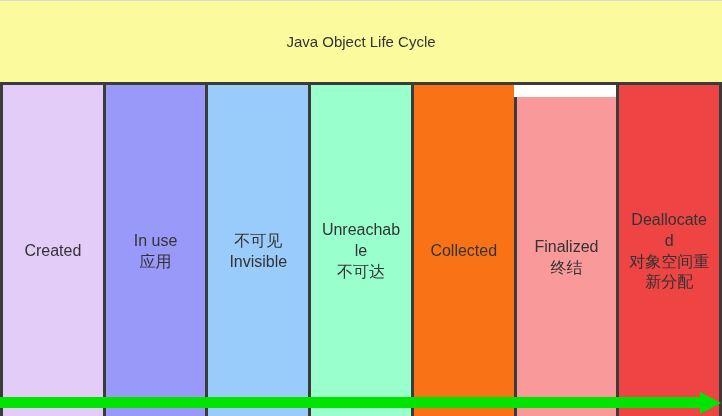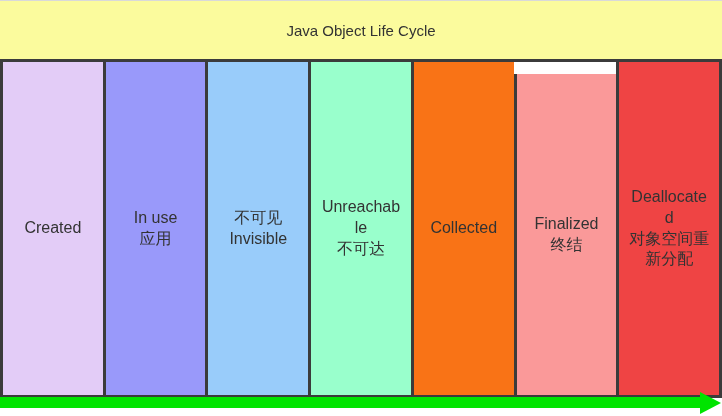--- a/index.html
+++ b/index.html
@@ -16,21 +16,21 @@
     font-family: "Liberation Sans", "DejaVu Sans", sans-serif;
     color: var(--text-color);
     background: #ffffff;
   }
   .diagram {
     position: relative;
     width: 722px;
     height: 416px;
   }
   .header {
-    height: 59px;
+    height: 82px;
     display: flex;
     align-items: center;
     justify-content: center;
     border-top: 1px solid #d9d9d9;
     font-size: 15px;
   }
   .columns {
     display: flex;
     height: 339px;
     border: 3px solid var(--border-color);

